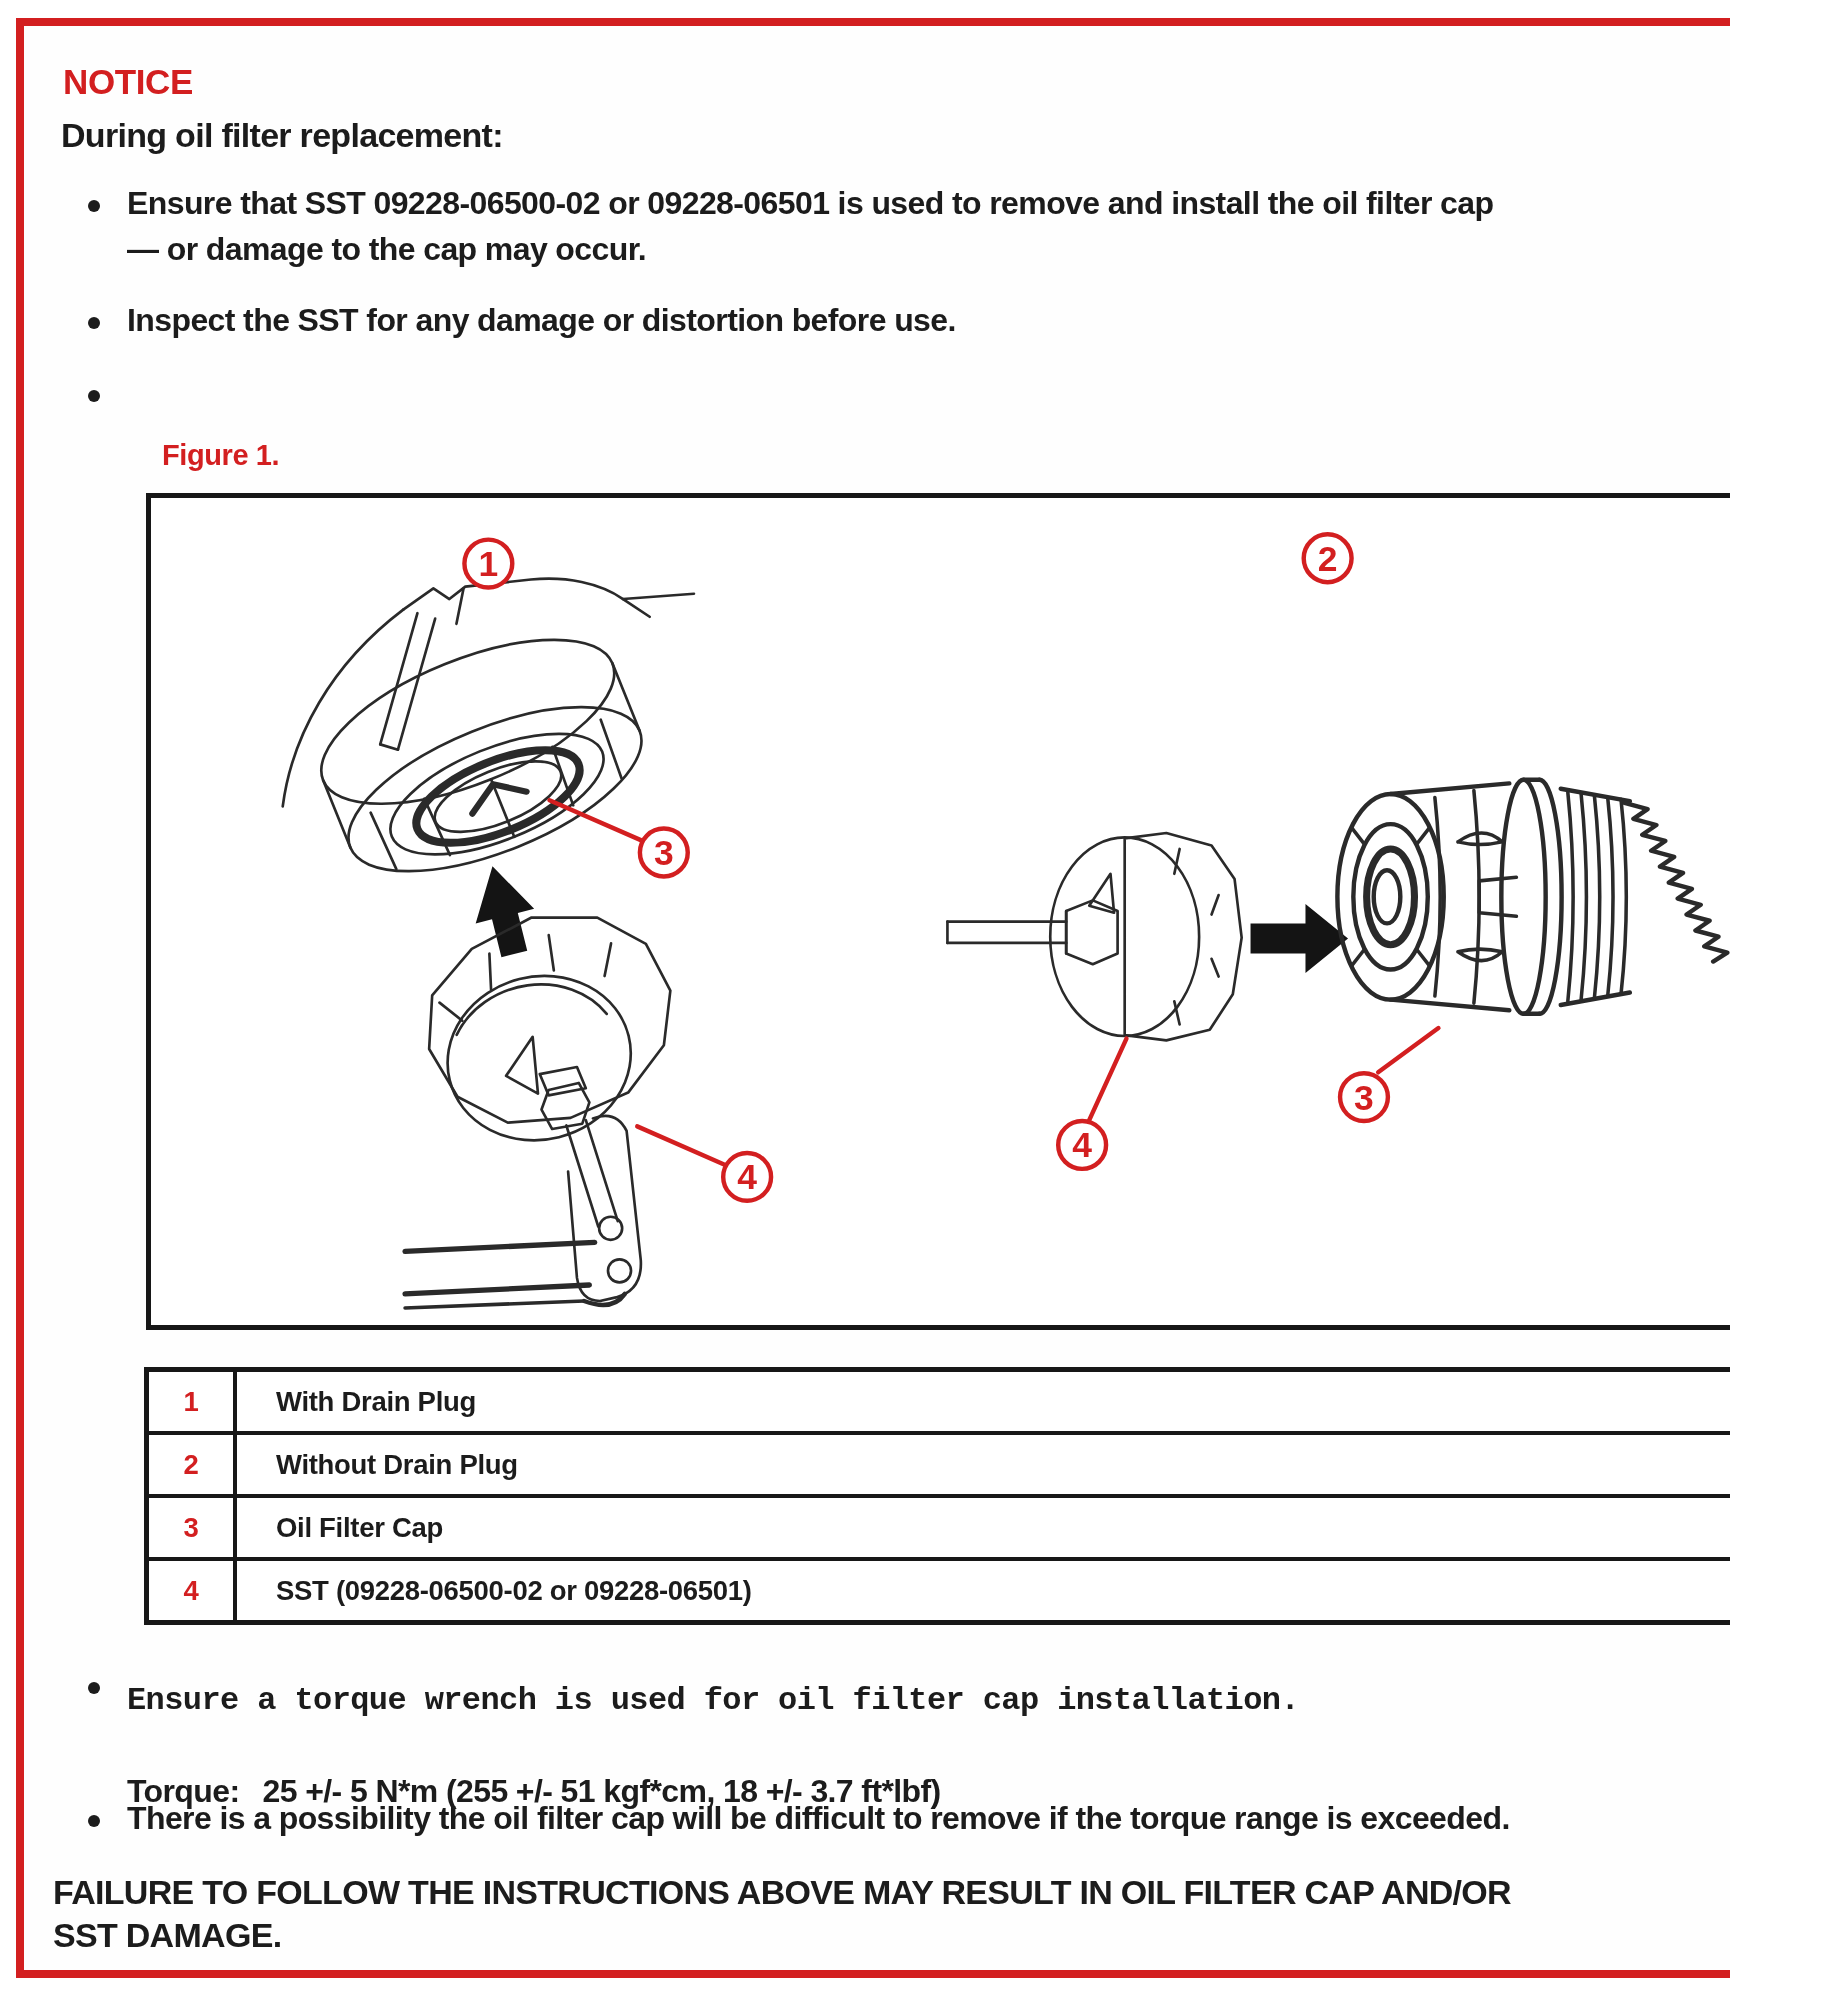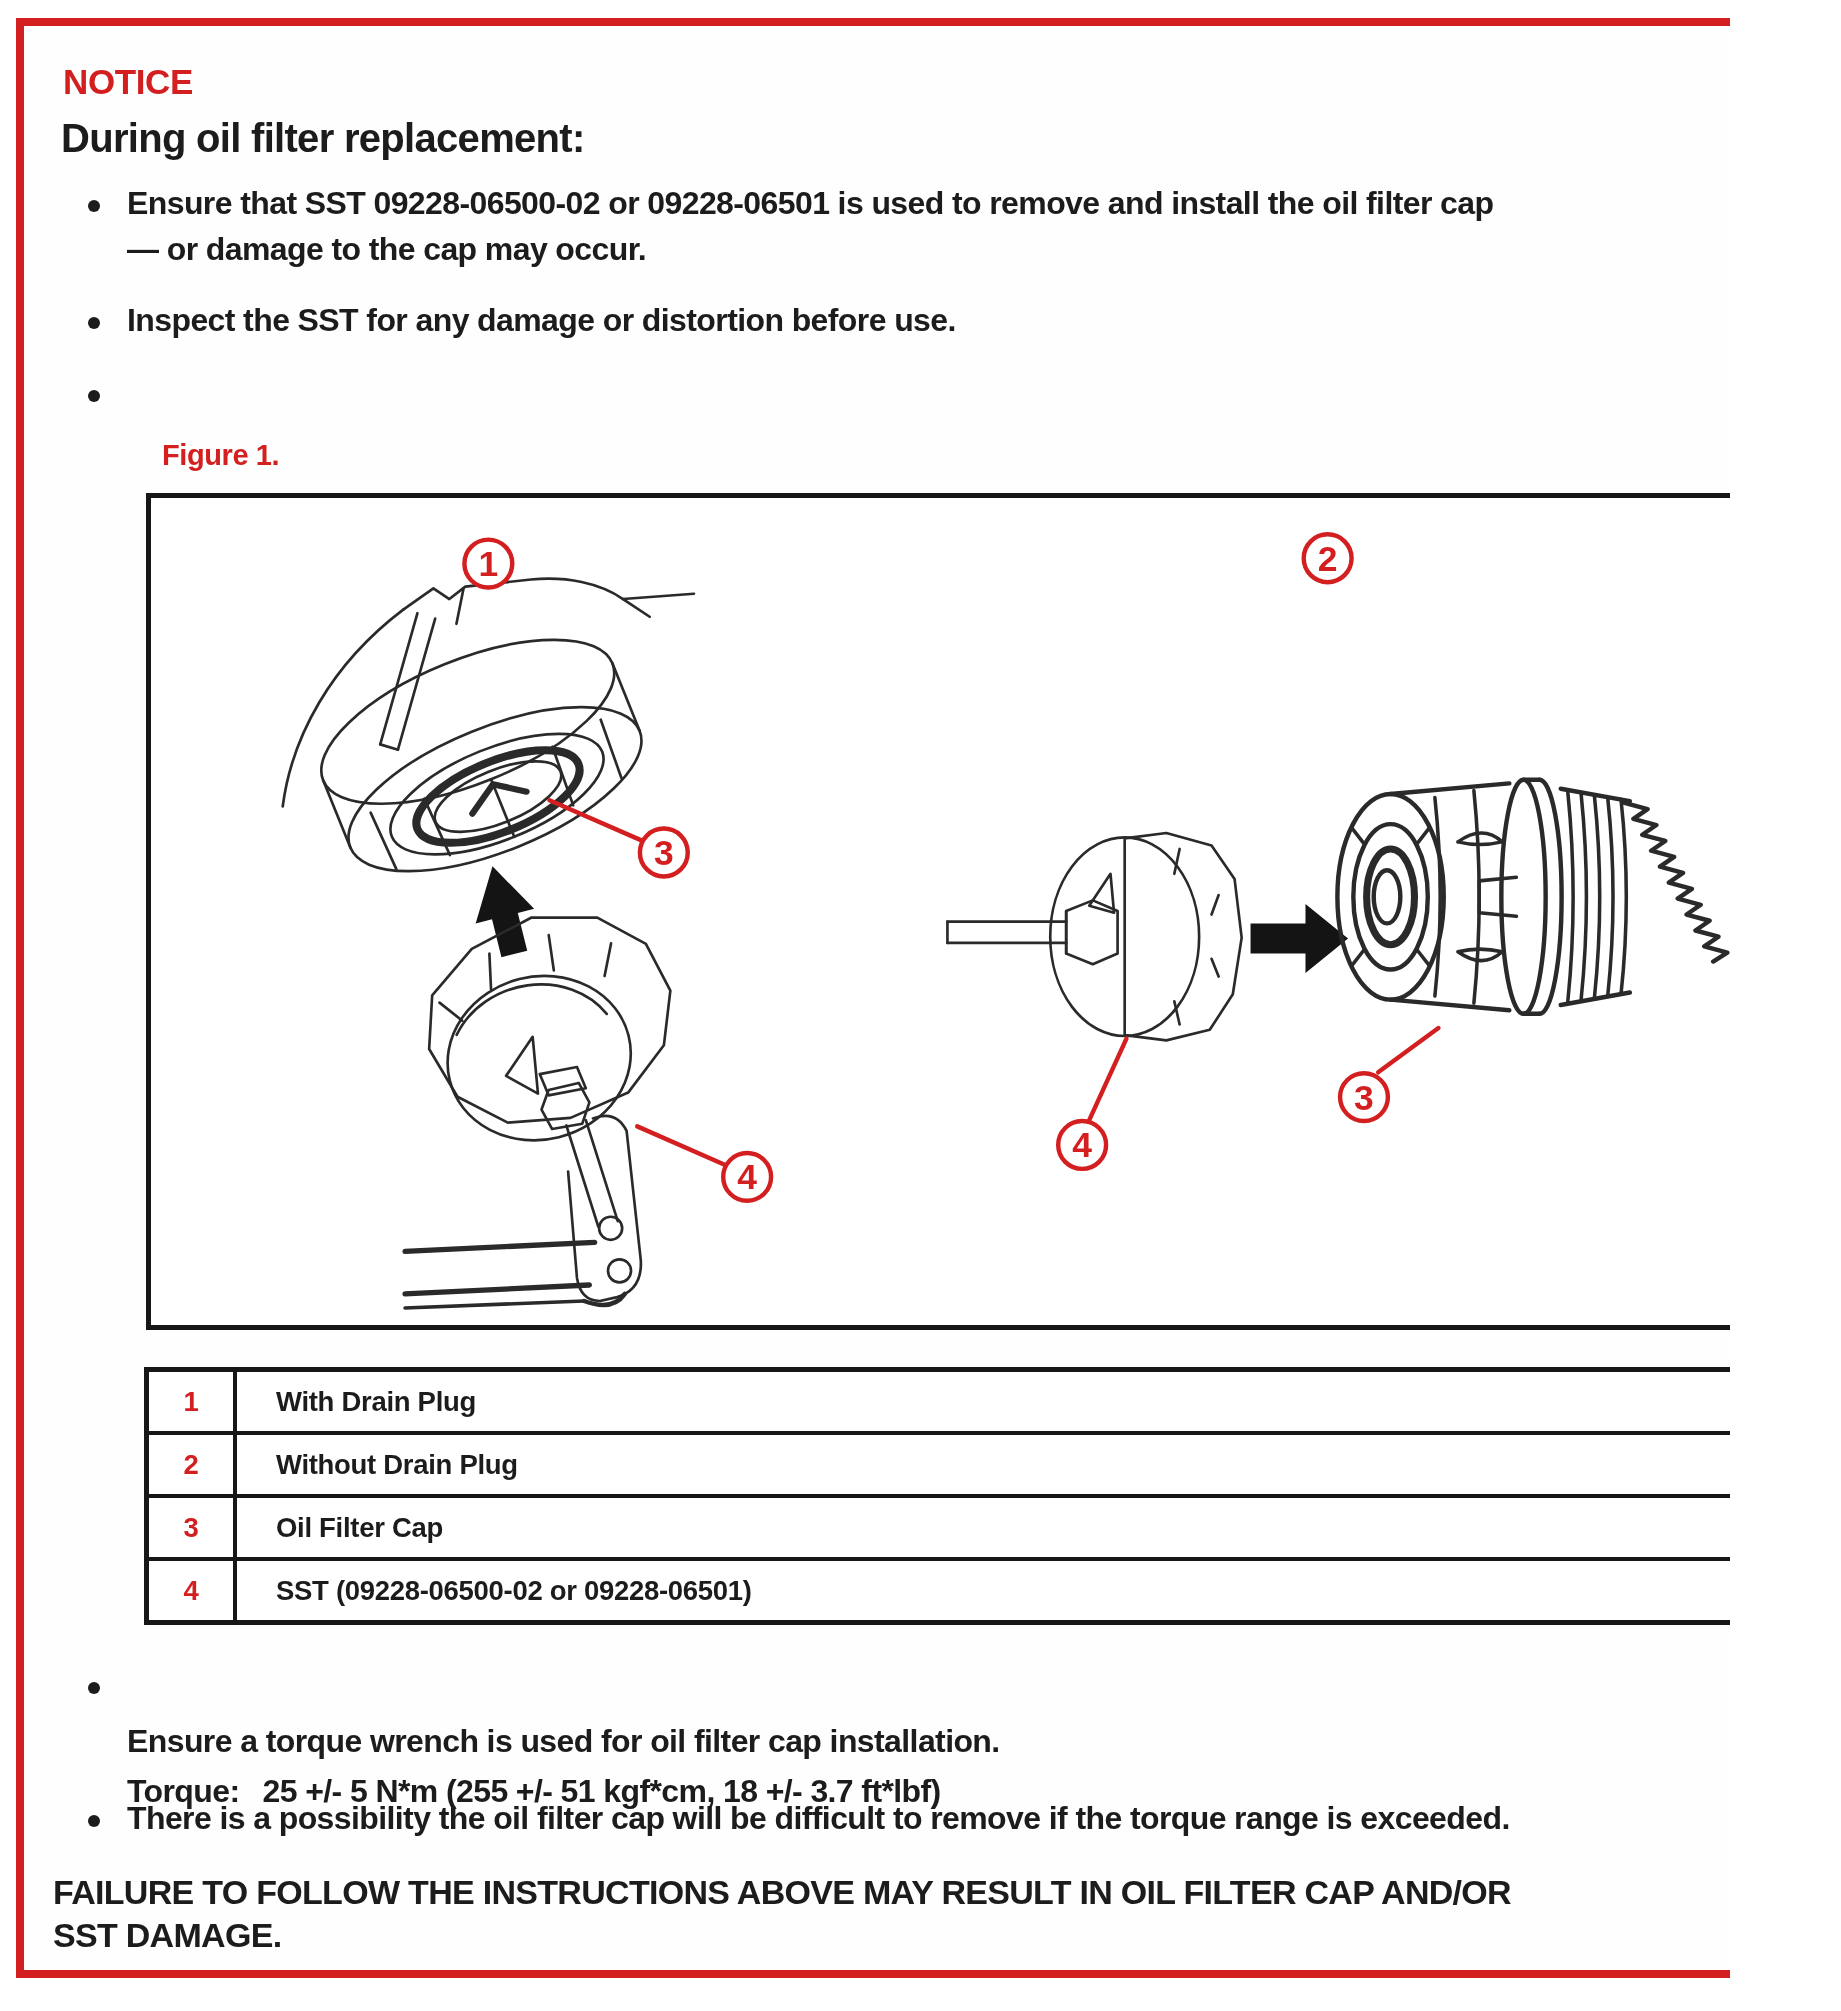--- a/index.html
+++ b/index.html
@@ -8,21 +8,21 @@
     font-family:"Liberation Sans", sans-serif;font-weight:bold;color:#1c1c1c;
     overflow:hidden;
   }
   .frame{
     position:absolute;left:16px;top:17.7px;width:1802px;height:1960px;
     border:8px solid #d31f20;box-sizing:border-box;background:#fefefe;
   }
   .abs{position:absolute;}
   .red{color:#d31f20;}
   .h-notice{left:55px;top:54px;font-size:35px;letter-spacing:-0.4px;}
-  .h-intro{left:53px;top:108px;font-size:40px;letter-spacing:-0.7px;}
+  .h-intro{left:53px;top:108px;font-size:34px;letter-spacing:-0.7px;}
   .btext{font-size:32px;letter-spacing:-0.6px;line-height:46px;white-space:nowrap;}
   .bdot{position:absolute;width:12.4px;height:12.4px;border-radius:50%;background:#1c1c1c;}
   .fig-label{left:162px;top:438px;font-size:29px;letter-spacing:-0.4px;}
   .fig-box{
     position:absolute;left:146px;top:493px;width:1594px;height:837px;
     border:5.3px solid #171717;box-sizing:border-box;background:#fff;
   }
   .legend{
     position:absolute;left:144px;top:1367px;width:1599px;
     border-collapse:collapse;table-layout:fixed;
@@ -206,21 +206,21 @@
         <td class="lbl">Oil Filter Cap</td>
       </tr>
       <tr>
         <td class="num">4</td>
         <td class="lbl">SST (09228-06500-02 or 09228-06501)</td>
       </tr>
     </tbody>
   </table>
 
   <div class="bdot abs" style="left:88px;top:1682px;"></div>
-  <div class="abs btext" style="left:127px;top:1718px;">Ensure a torque wrench is used for oil filter cap installation.</div>
+  <div class="abs btext" style="left:127px;top:1678px;font-family:Liberation Mono, monospace;">Ensure a torque wrench is used for oil filter cap installation.</div>
 
   <div class="abs btext" style="left:127px;top:1720px;margin-top:48px;">
     <span>Torque:</span><span class="torq-gap"></span><span>25 +/- 5 N*m (255 +/- 51 kgf*cm, 18 +/- 3.7 ft*lbf)</span>
   </div>
 
   <div class="bdot abs" style="left:88px;top:1815px;"></div>
   <div class="abs warn">
     <div>FAILURE TO FOLLOW THE INSTRUCTIONS ABOVE MAY RESULT IN OIL FILTER CAP AND/OR</div>
     <div>SST DAMAGE.</div>
   </div>

